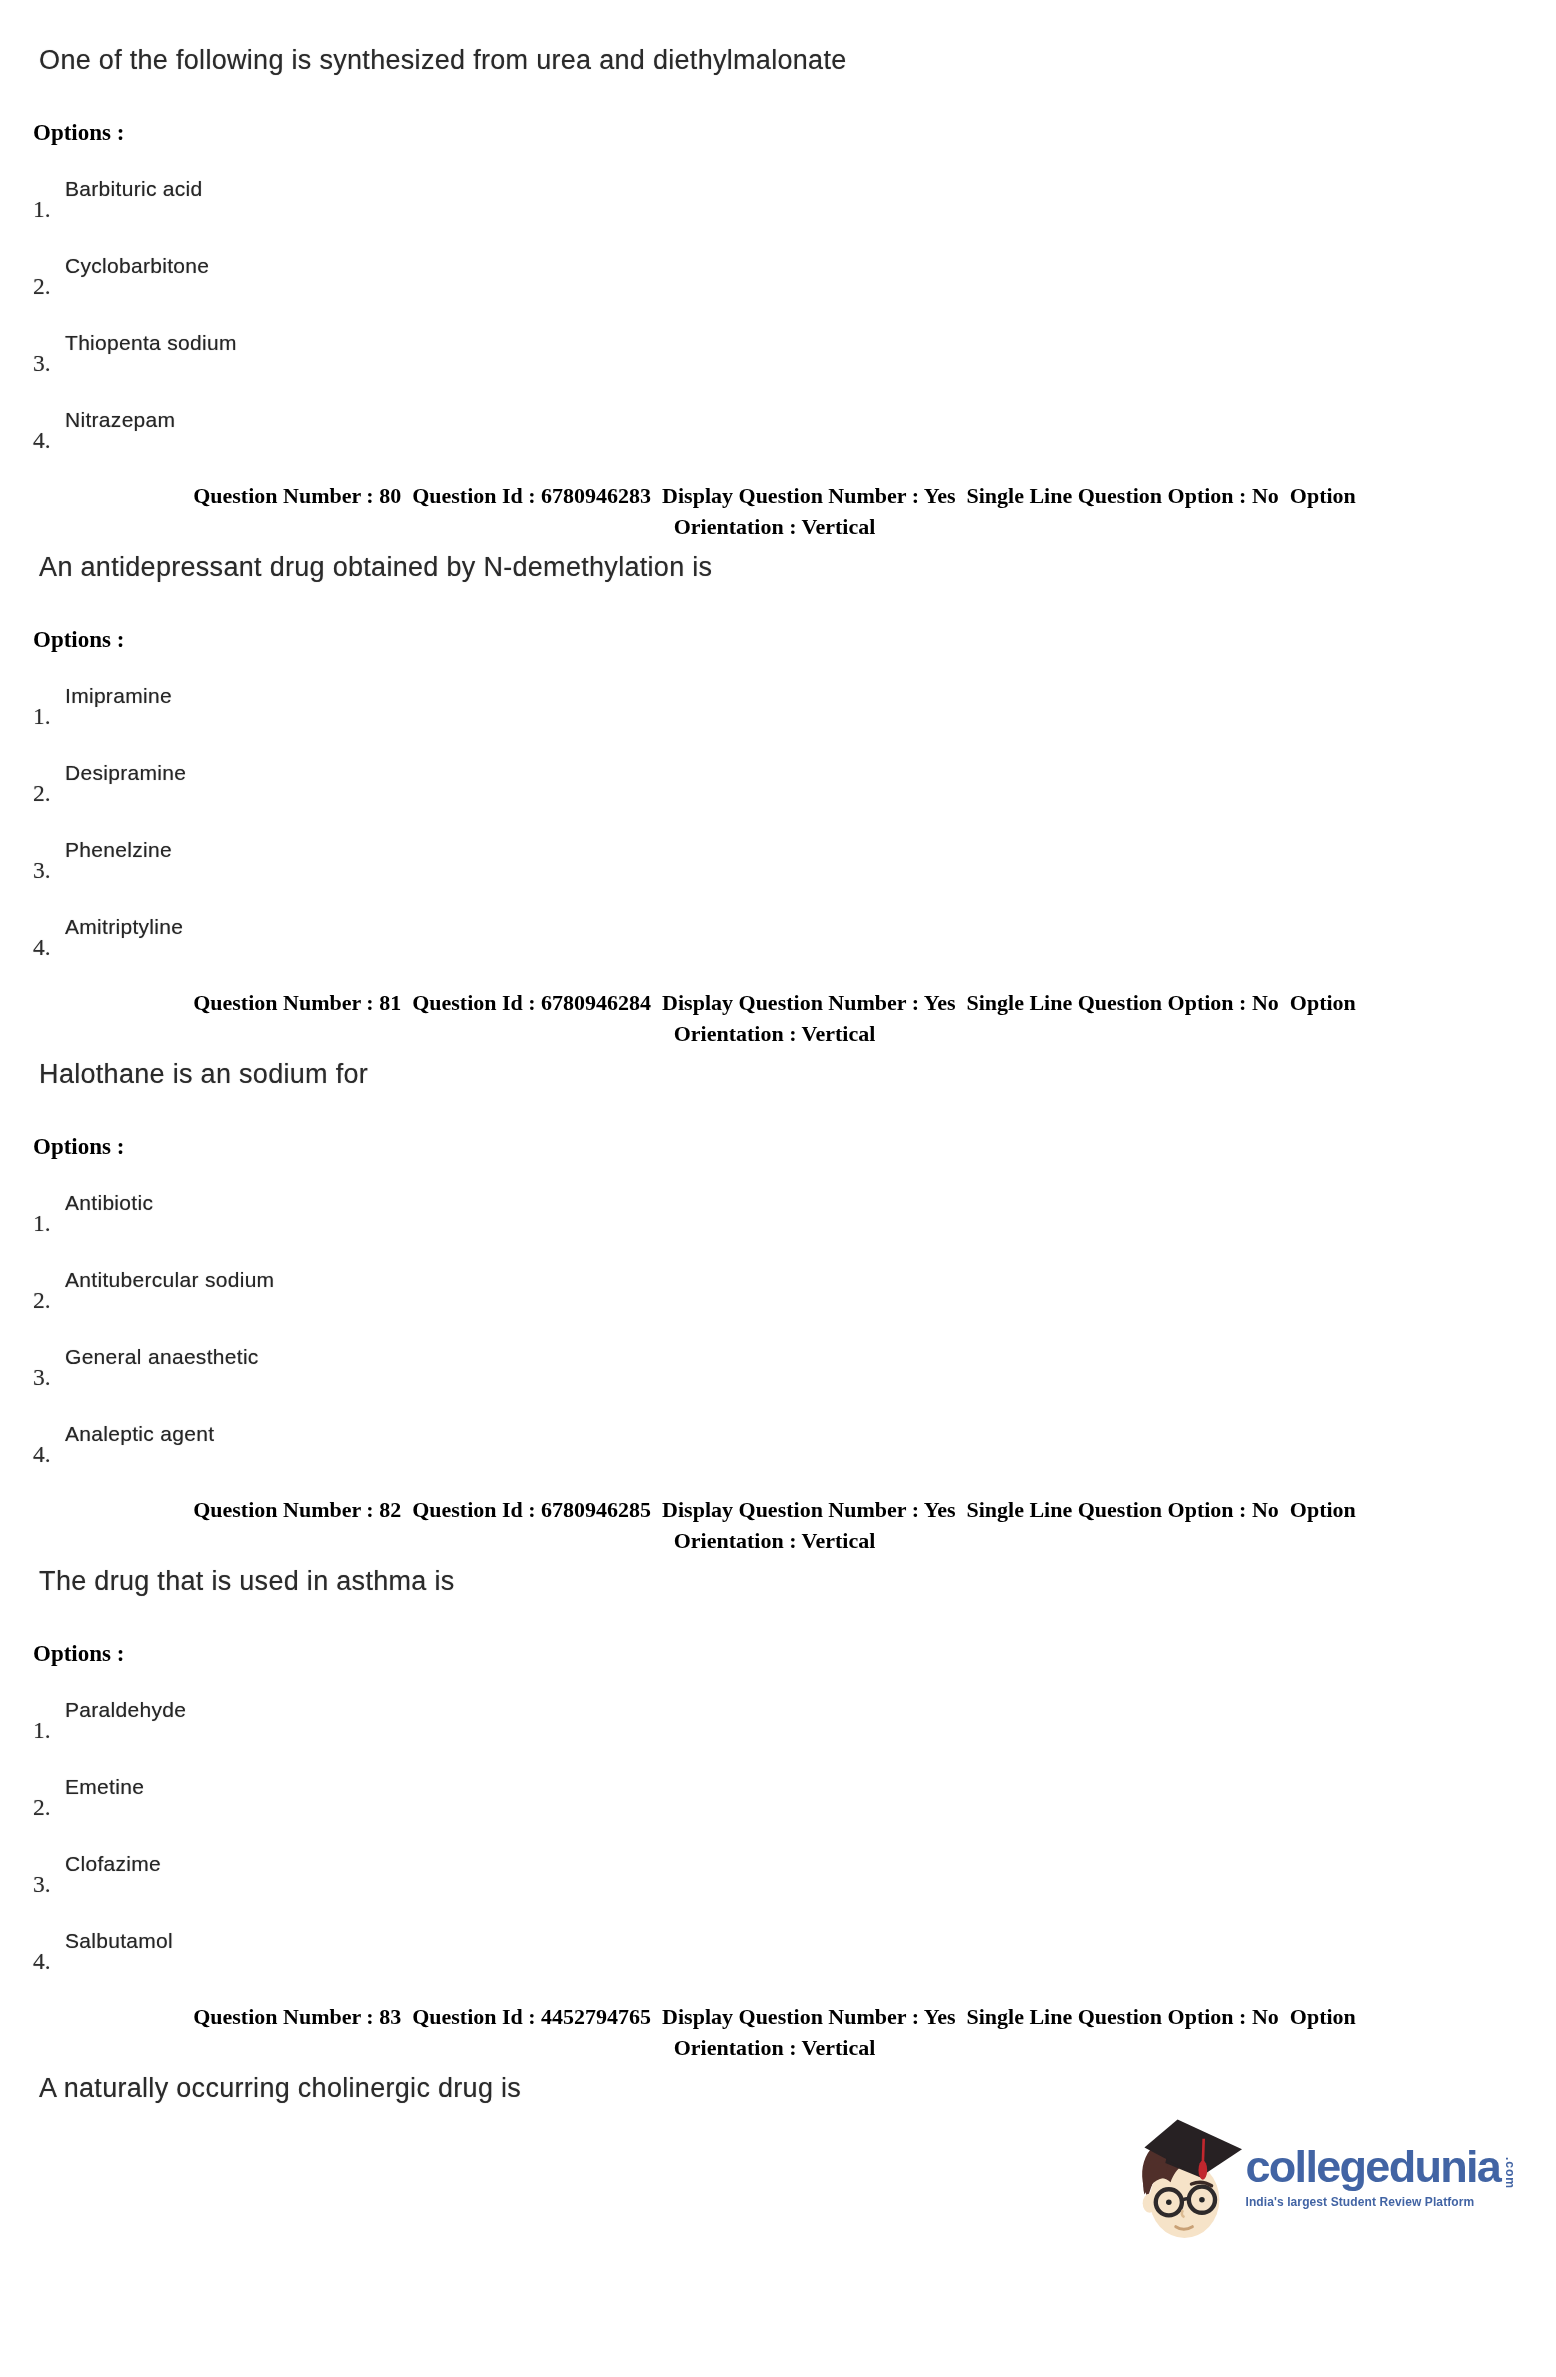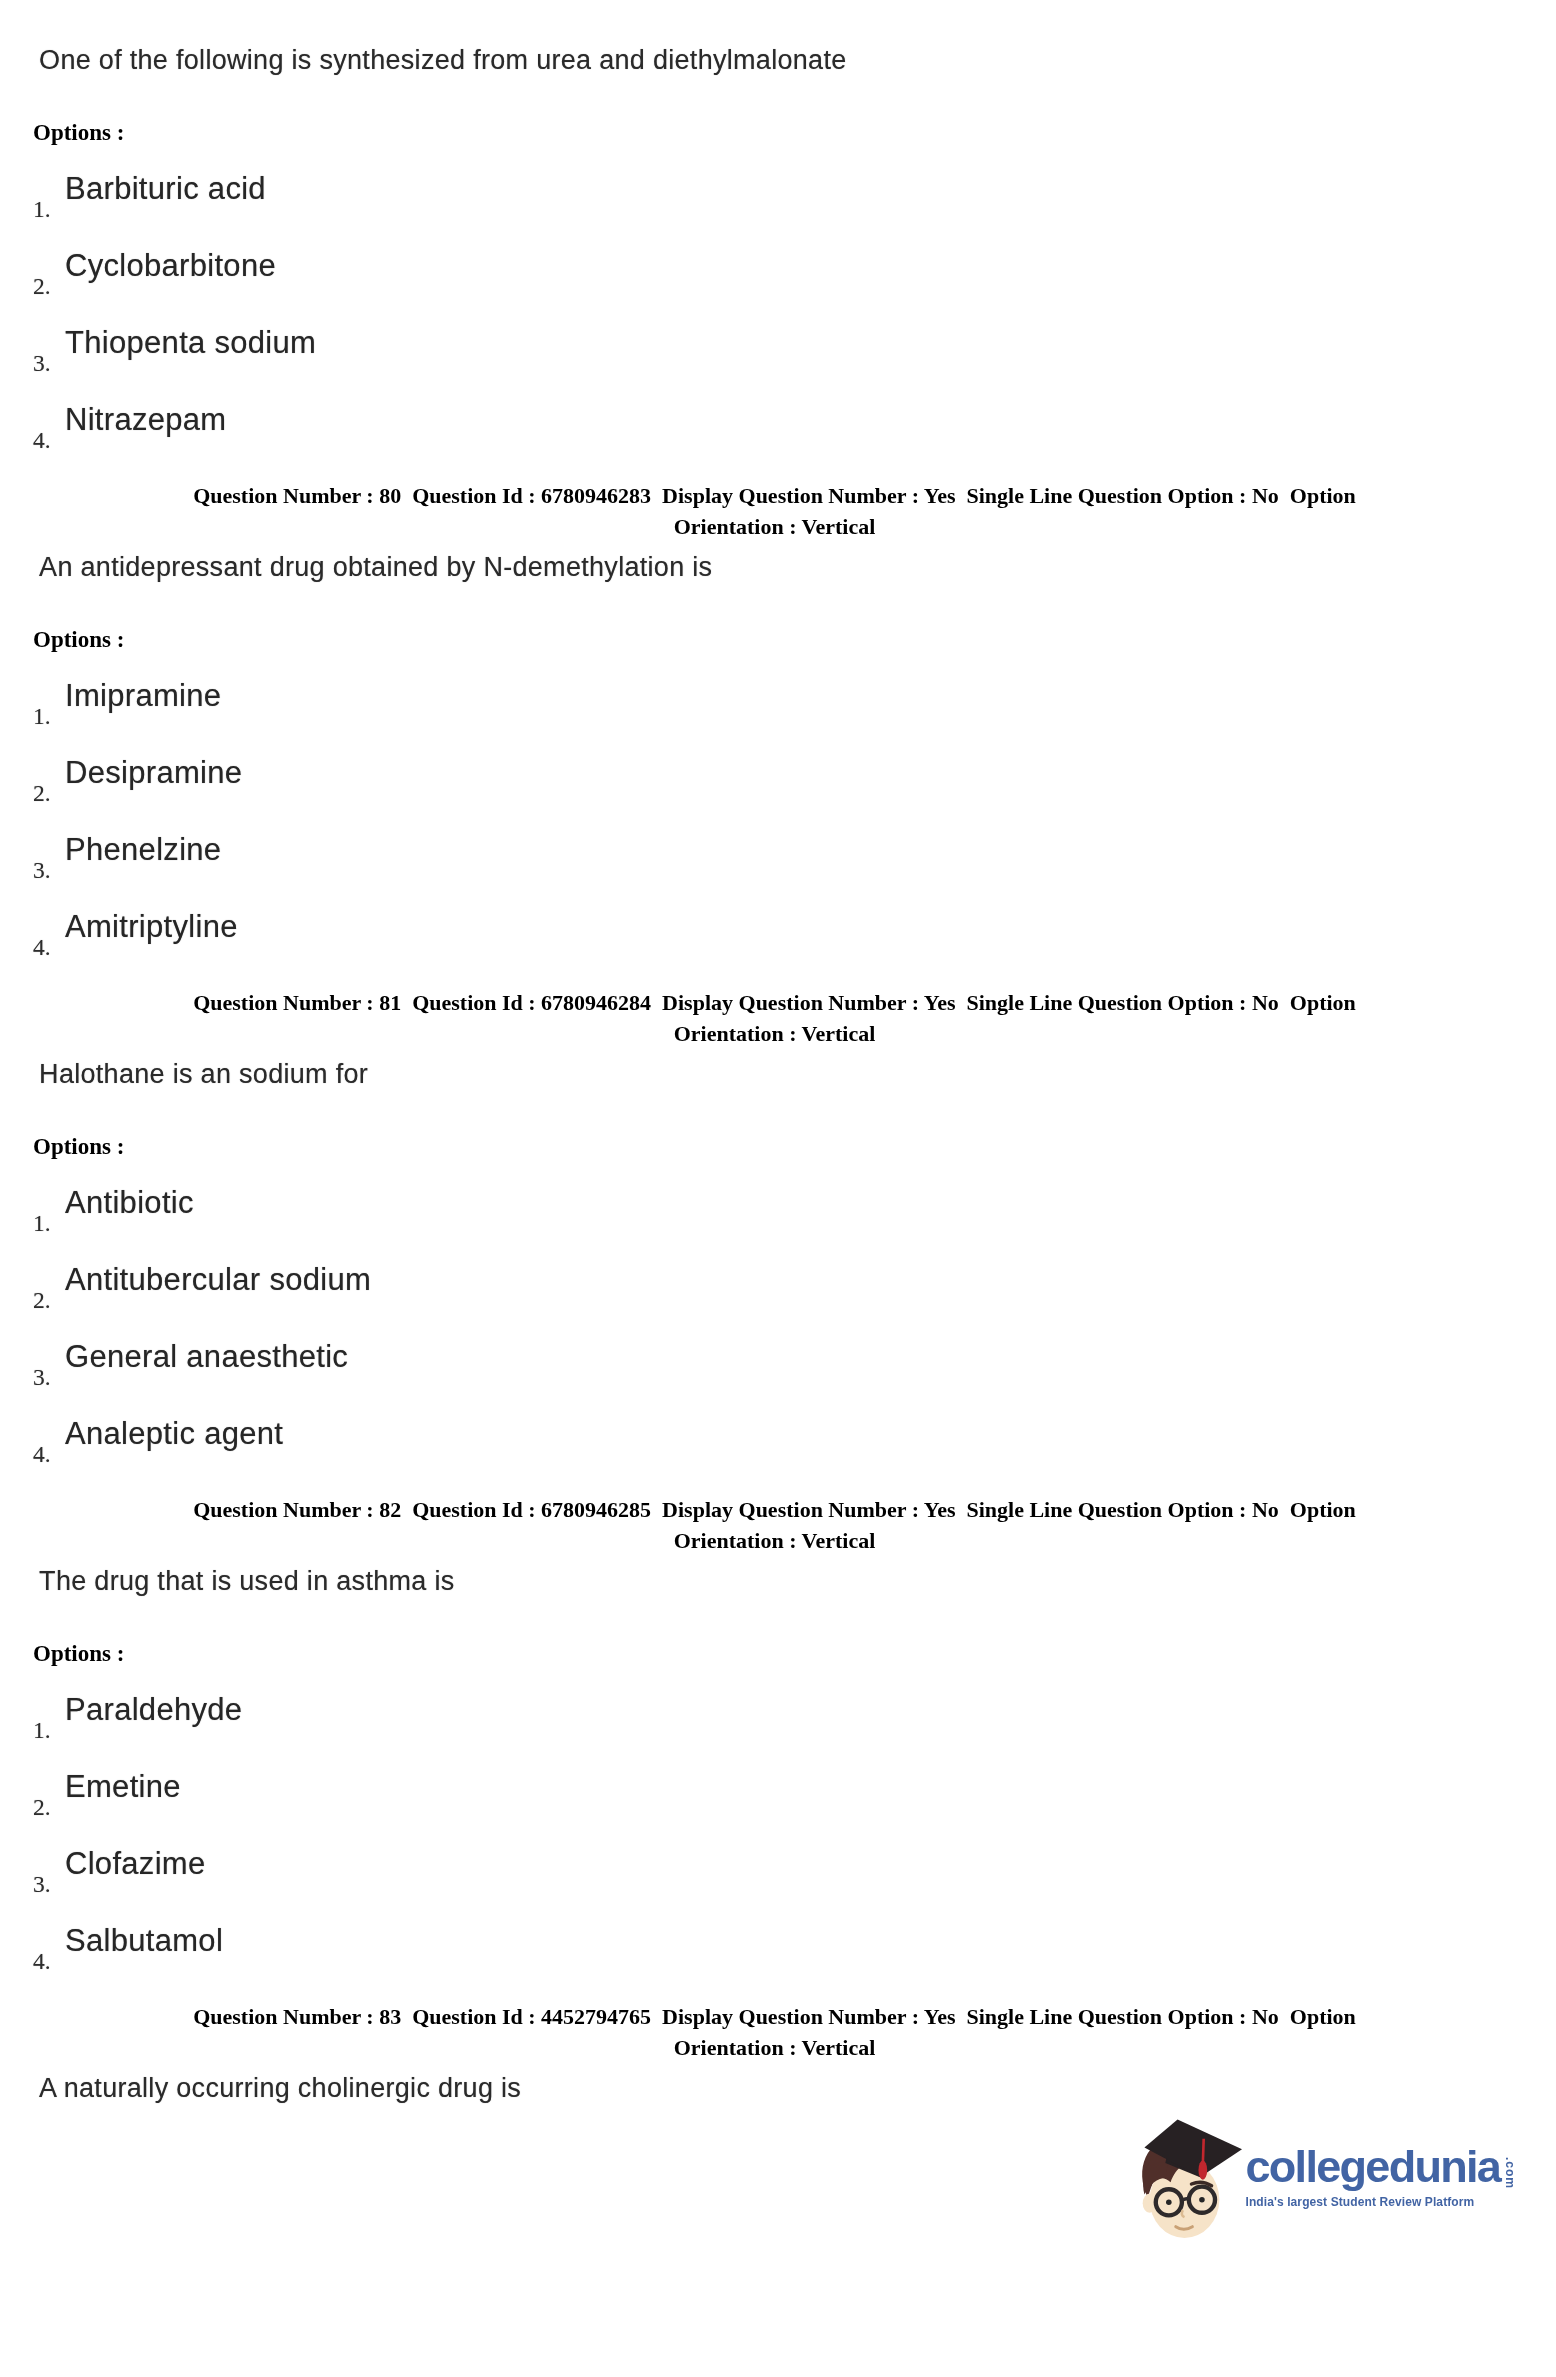--- a/index.html
+++ b/index.html
@@ -54,21 +54,21 @@
   .opt-num {
     flex: 0 0 32px;
     margin-top: 26px;
     font-family: "Liberation Serif", serif;
     font-size: 23.5px;
     line-height: 26px;
     color: #2d2d2d;
     text-shadow: 0 0 0.9px rgba(70,70,70,0.5);
   }
   .opt-label {
-    font-size: 31px;
+    font-size: 21px;
     line-height: 38px;
     min-height: 54px;
     color: #262626;
     letter-spacing: 0.3px;
     text-shadow: 0 0 0.9px rgba(60,60,60,0.6);
   }
 
   
   .logo {
     position: absolute;

